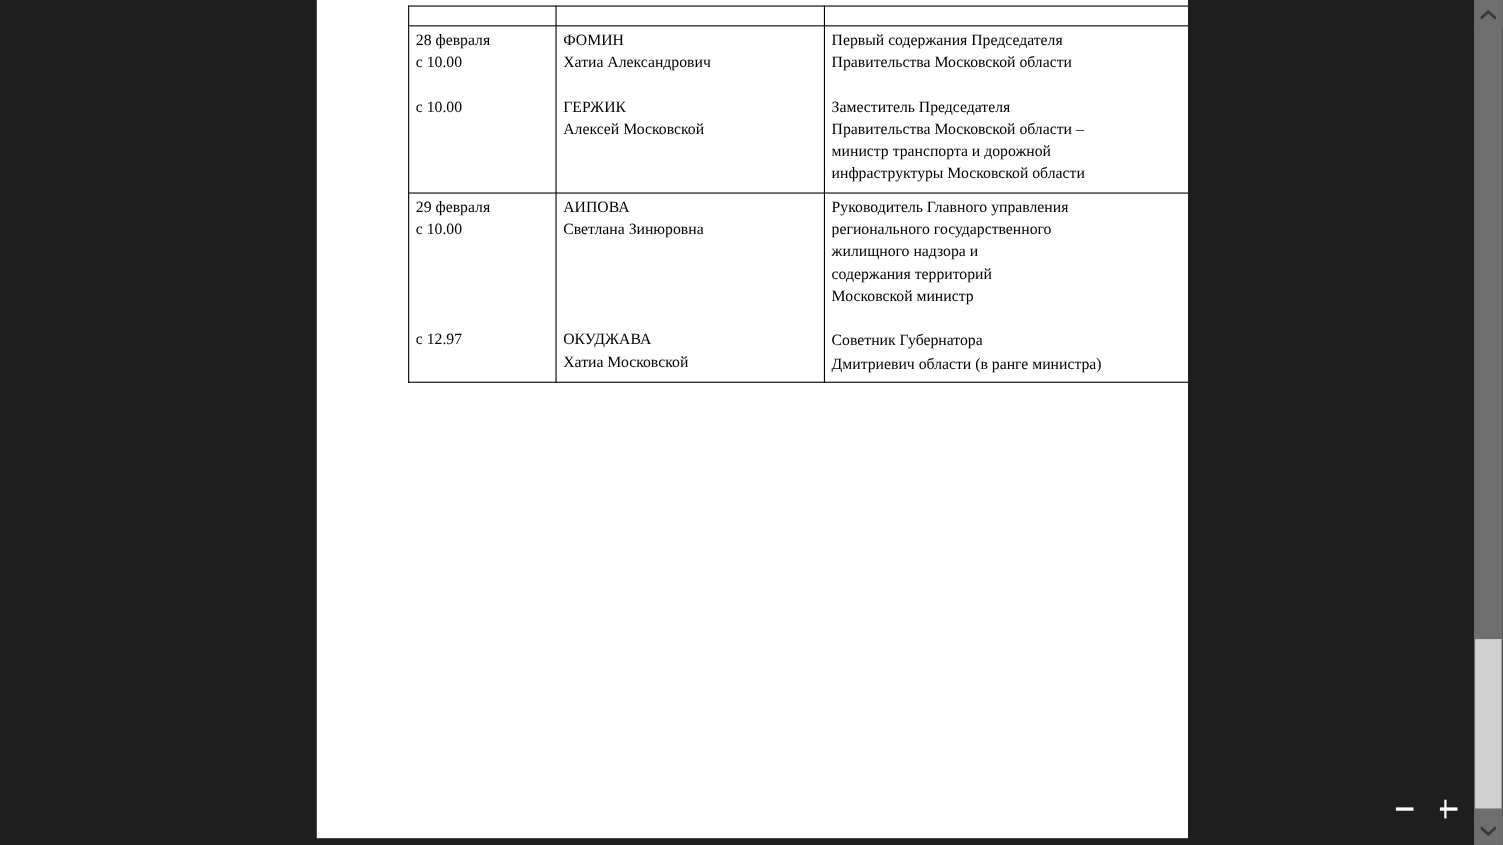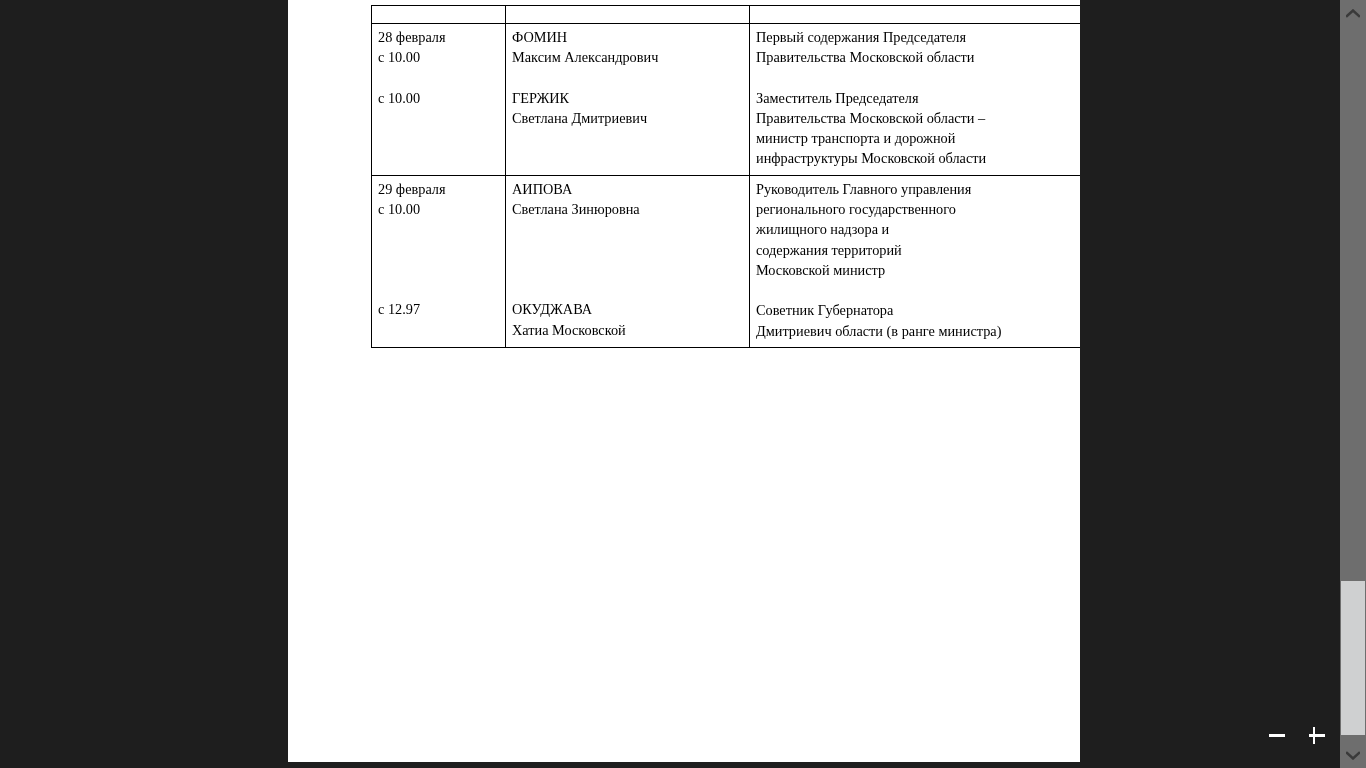--- a/index.html
+++ b/index.html
@@ -138,22 +138,22 @@
         <tr class="row-top">
           <td class="col-date"></td>
           <td class="col-name"></td>
           <td class="col-title"></td>
         </tr>
 
         <tr>
           <td class="col-date"><span>28 февраля
 с 10.00</span><span class="spacer-line"></span><span>с 10.00</span></td>
           <td class="col-name"><span>ФОМИН
-Максим Александрович</span><span class="spacer-line"></span><span>ГЕРЖИК
-Светлана Дмитриевич</span></td>
+Хатиа Александрович</span><span class="spacer-line"></span><span>ГЕРЖИК
+Алексей Московской</span></td>
           <td class="col-title"><span>Первый содержания Председателя
 Правительства Московской области</span><span class="spacer-line"></span><span>Заместитель Председателя
 Правительства Московской области –
 министр транспорта и дорожной
 инфраструктуры Московской области</span></td>
         </tr>
 
         <tr>
           <td class="col-date"><span>29 февраля
 с 10.00</span><span class="spacer-line"></span><span class="spacer-line"></span><span class="spacer-line"></span><span class="spacer-line"></span><span>с 12.97</span></td>

